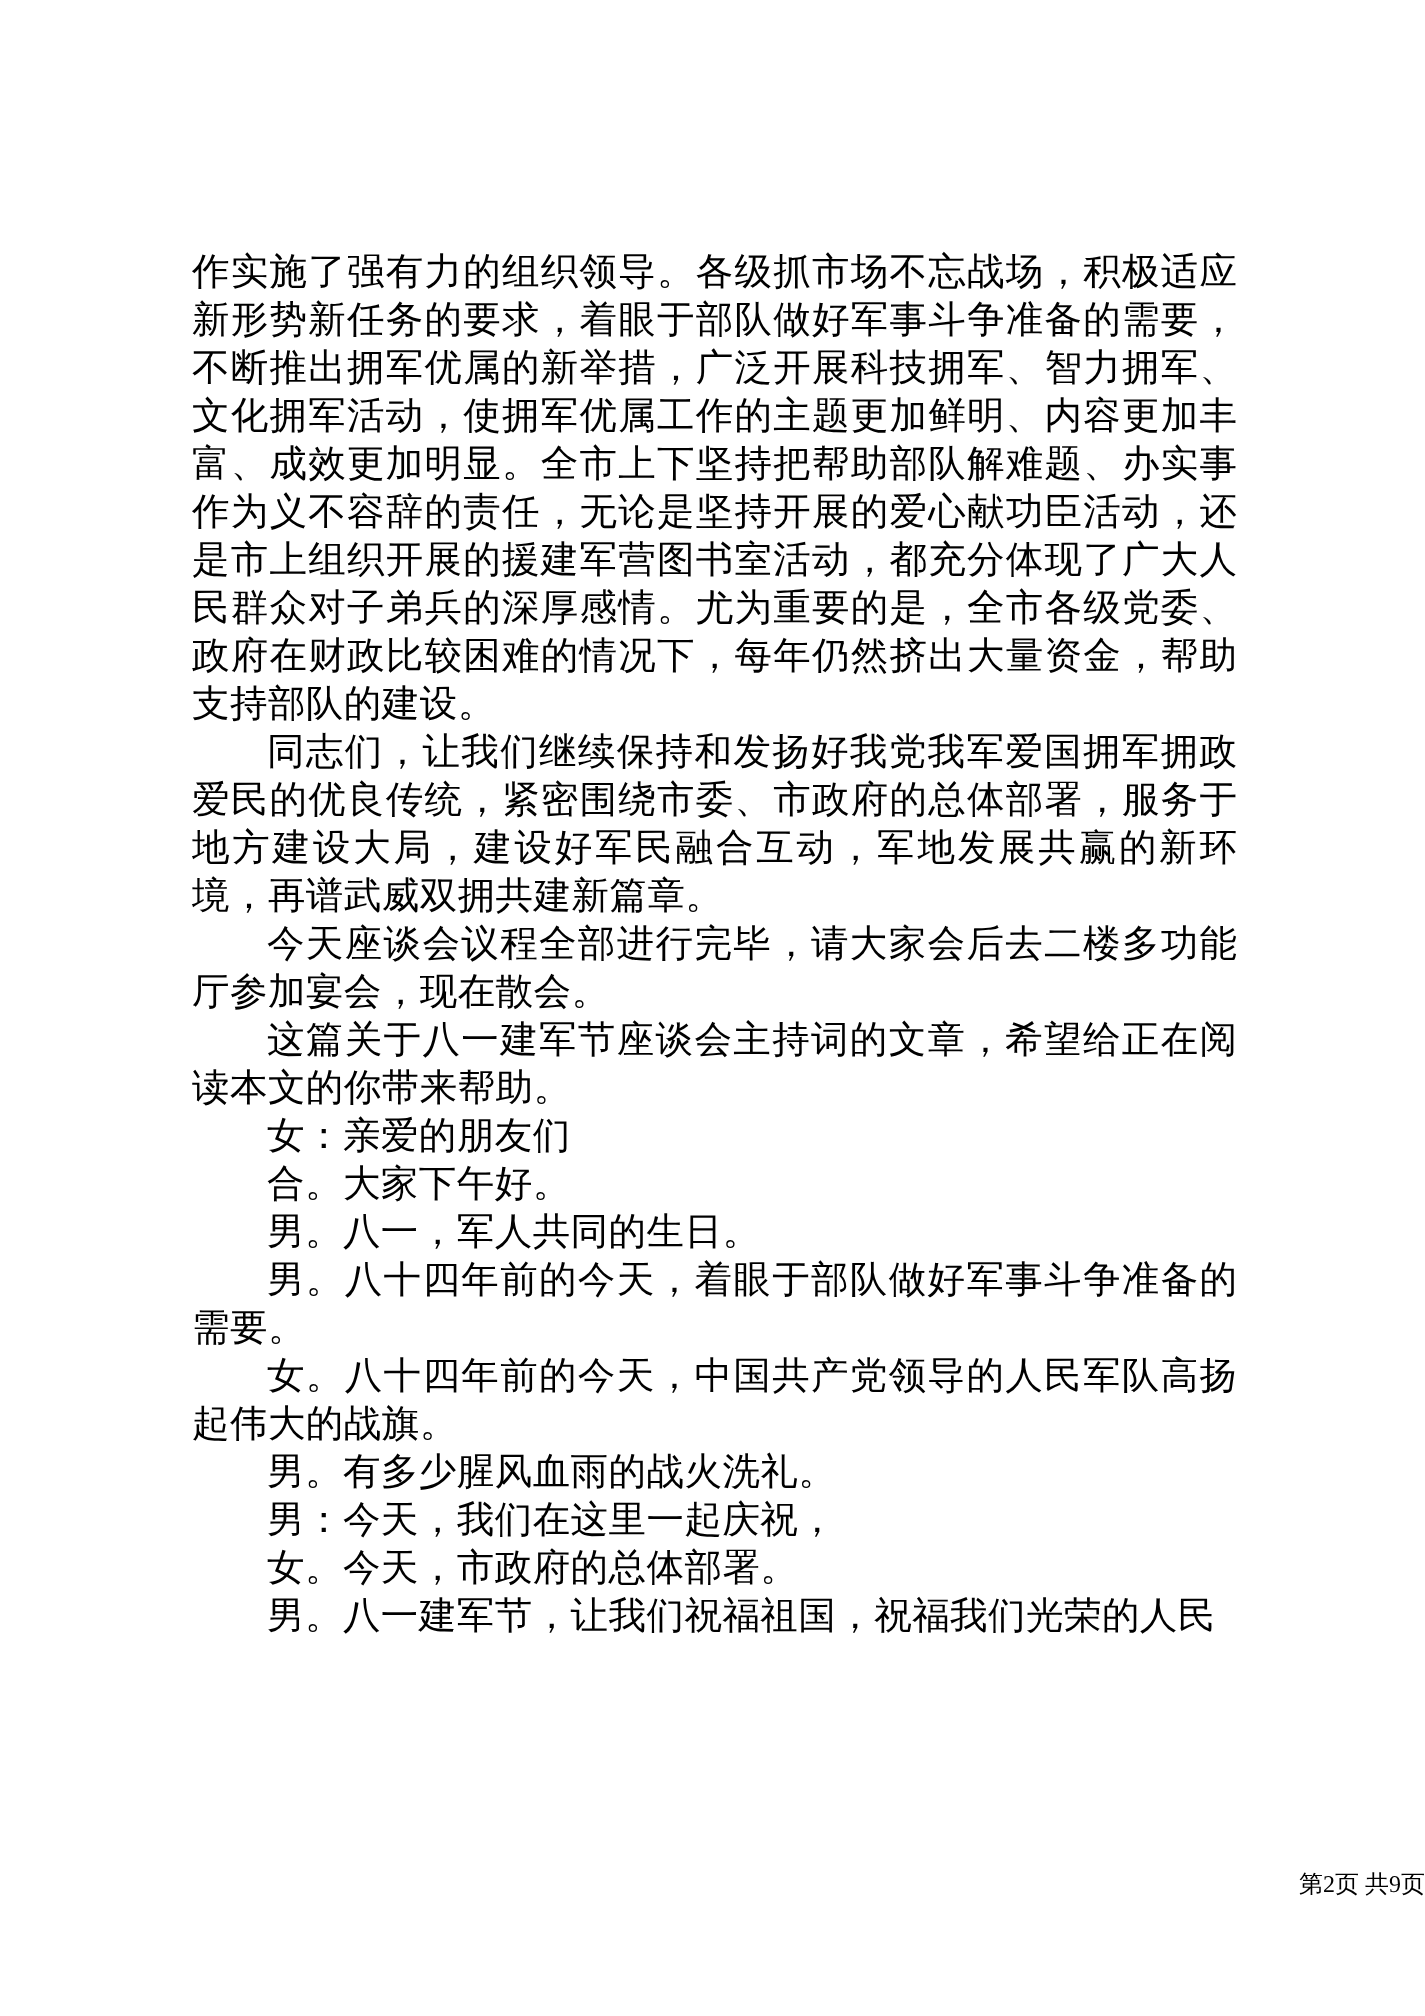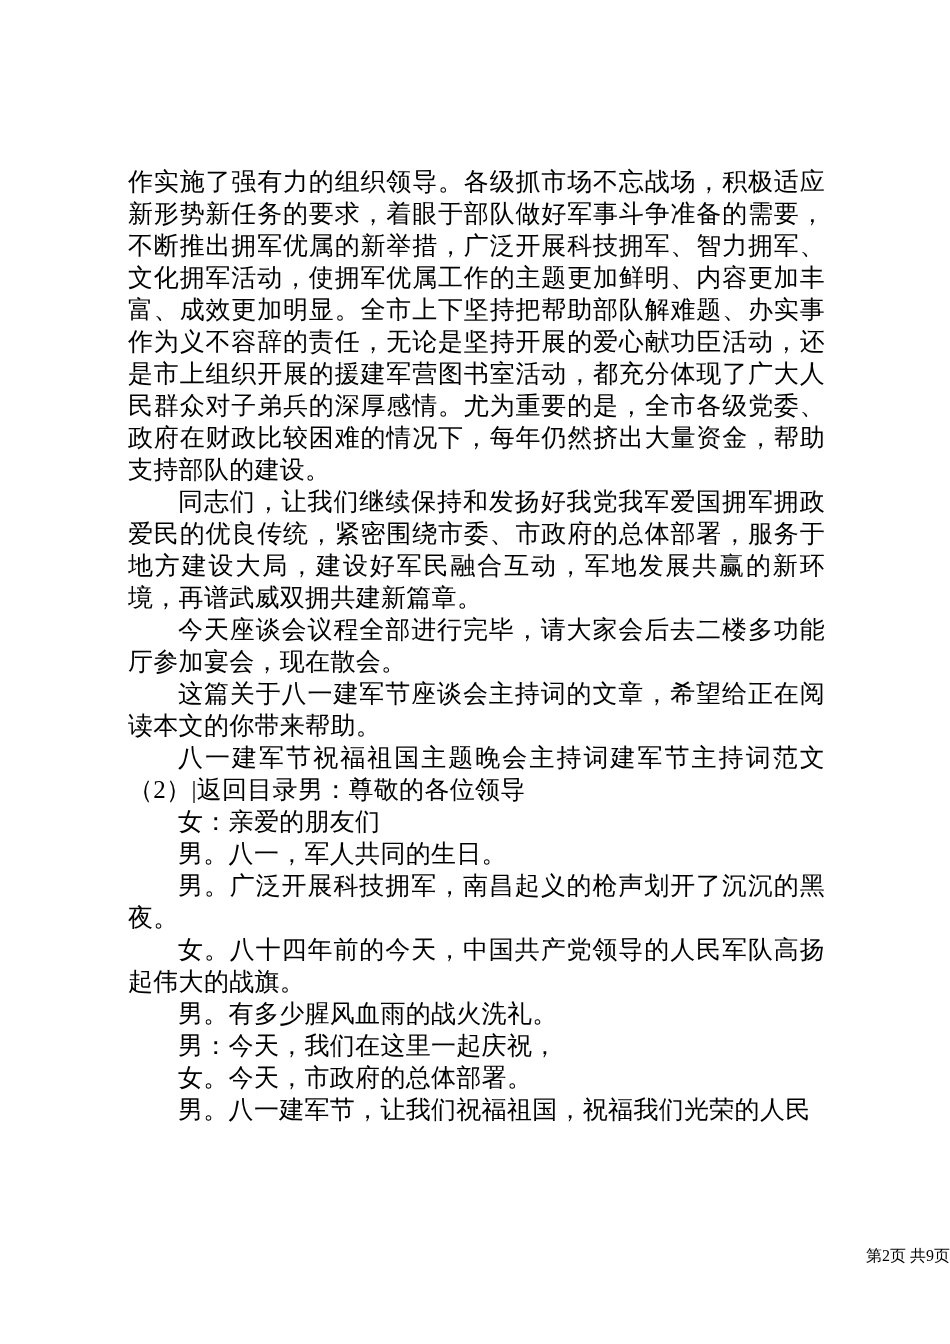--- a/index.html
+++ b/index.html
@@ -48,24 +48,24 @@
 </style>
 </head>
 <body>
 
 <div class="doc-page">
   <div class="doc-content">
     <p class="para">作实施了强有力的组织领导。各级抓市场不忘战场，积极适应新形势新任务的要求，着眼于部队做好军事斗争准备的需要，不断推出拥军优属的新举措，广泛开展科技拥军、智力拥军、文化拥军活动，使拥军优属工作的主题更加鲜明、内容更加丰富、成效更加明显。全市上下坚持把帮助部队解难题、办实事作为义不容辞的责任，无论是坚持开展的爱心献功臣活动，还是市上组织开展的援建军营图书室活动，都充分体现了广大人民群众对子弟兵的深厚感情。尤为重要的是，全市各级党委、政府在财政比较困难的情况下，每年仍然挤出大量资金，帮助支持部队的建设。</p>
     <p class="para indent">同志们，让我们继续保持和发扬好我党我军爱国拥军拥政爱民的优良传统，紧密围绕市委、市政府的总体部署，服务于地方建设大局，建设好军民融合互动，军地发展共赢的新环境，再谱武威双拥共建新篇章。</p>
     <p class="para indent">今天座谈会议程全部进行完毕，请大家会后去二楼多功能厅参加宴会，现在散会。</p>
     <p class="para indent">这篇关于八一建军节座谈会主持词的文章，希望给正在阅读本文的你带来帮助。</p>
-    <p class="para indent">八一建军节祝福祖国主题晚会主持词建军节主持词范文（2）|返回目录男：尊敬的各位领导</p>
     <p class="para indent">女：亲爱的朋友们</p>
+    <p class="para indent">合。大家下午好。</p>
     <p class="para indent">男。八一，军人共同的生日。</p>
-    <p class="para indent">男。广泛开展科技拥军，南昌起义的枪声划开了沉沉的黑夜。</p>
+    <p class="para indent">男。八十四年前的今天，着眼于部队做好军事斗争准备的需要。</p>
     <p class="para indent">女。八十四年前的今天，中国共产党领导的人民军队高扬起伟大的战旗。</p>
     <p class="para indent">男。有多少腥风血雨的战火洗礼。</p>
     <p class="para indent">男：今天，我们在这里一起庆祝，</p>
     <p class="para indent">女。今天，市政府的总体部署。</p>
     <p class="para indent">男。八一建军节，让我们祝福祖国，祝福我们光荣的人民</p>
   </div>
   <div class="doc-footer">
     <span>第2页 共9页</span>
   </div>
 </div>

